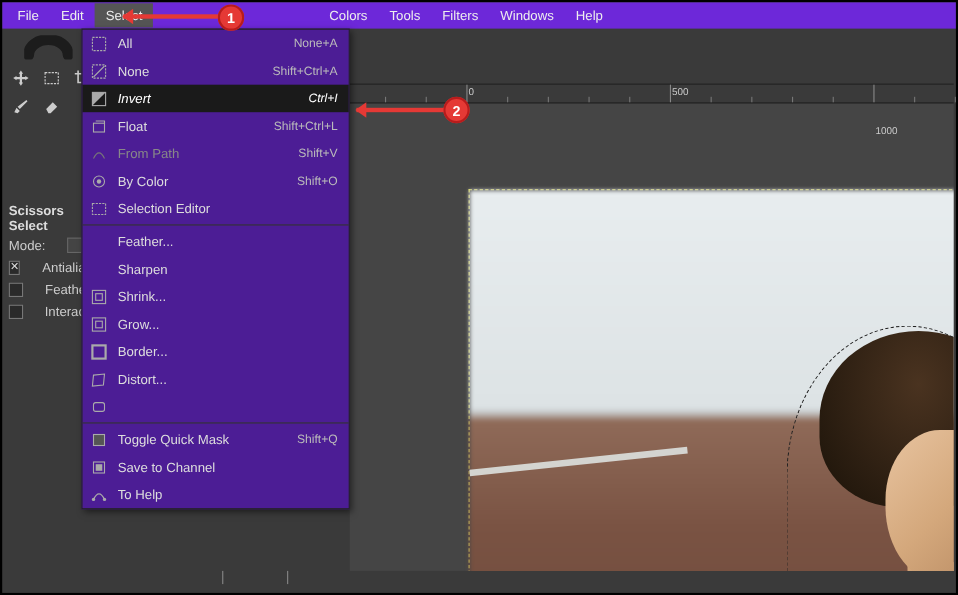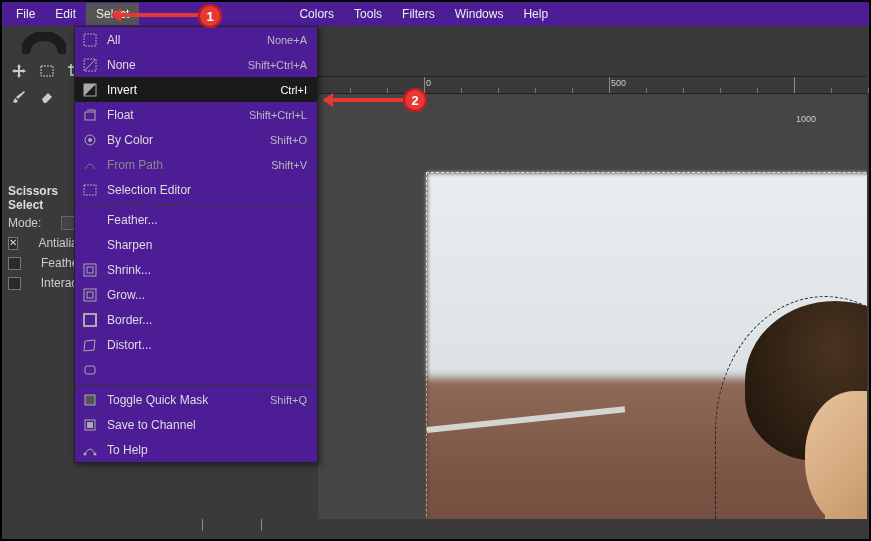--- a/index.html
+++ b/index.html
@@ -1,39 +1,39 @@
 <!DOCTYPE html>
 <html><head>
 <meta charset="utf-8">
 <style>
 * { margin: 0; padding: 0; box-sizing: border-box; font-family: "Segoe UI", Tahoma, sans-serif; font-size: 12px; }
 body { background: #3a3a3a; color: #ccc; width: 871px; height: 541px; overflow: hidden; position: relative; border: 2px solid #000; }
 
-.menubar { height: 24px; background: #4c1d95; display: flex; align-items: center; padding: 0 4px; position: relative; z-index: 5; }
+.menubar { height: 24px; background: #6d28d9; display: flex; align-items: center; padding: 0 4px; position: relative; z-index: 5; }
 .menubar-item { padding: 4px 10px; color: #eee; cursor: pointer; }
 .menubar-item.active { background: #555; }
 
 .toolbar1 { position: absolute; top: 28px; left: 6px; display: flex; gap: 6px; }
 .toolbar1 .tbtn { width: 22px; height: 22px; display: flex; align-items: center; justify-content: center; color: #bbb; }
 .toolbar2 { position: absolute; top: 54px; left: 6px; display: flex; gap: 6px; }
 .toolbar2 .tbtn { width: 22px; height: 22px; display: flex; align-items: center; justify-content: center; color: #bbb; }
 
 .undo-arc { position: absolute; top: 30px; left: 20px; width: 44px; height: 22px; color: #222; }
 
 .toolopt { position: absolute; top: 182px; left: 6px; width: 88px; }
 .toolopt-title { font-weight: bold; color: #ddd; margin-bottom: 4px; }
 .toolopt-row { display: flex; align-items: center; gap: 20px; color: #ccc; margin-bottom: 6px; font-size: 11px; }
 .chk { width: 13px; height: 13px; border: 1px solid #777; display: inline-flex; align-items: center; justify-content: center; background: #2a2a2a; }
 .chk.checked::after { content: "✕"; font-size: 10px; color: #ddd; line-height: 1; }
 .mode-icons { display: flex; gap: 2px; }
 .mode-icons .mi { width: 14px; height: 14px; border: 1px solid #666; background: #444; }
 
 .dropdown { position: absolute; top: 24px; left: 72px; width: 244px; background: #4c1d95; border: 1px solid #222; box-shadow: 2px 2px 6px rgba(0,0,0,0.5); z-index: 10; }
 .dd-item { display: flex; align-items: center; height: 25px; padding: 0 10px 0 6px; color: #ddd; }
-.dd-item.hl { background: #1a1a1a; color: #fff; }
+.dd-item.hl { background: #1a1a1a; color: #fff; font-style: italic; }
 .dd-item.disabled { color: #888; }
 .dd-icon { width: 18px; height: 18px; margin-right: 8px; display: flex; align-items: center; justify-content: center; color: #aaa; }
 .dd-label { flex: 1; }
 .dd-accel { color: #bbb; font-size: 11px; }
 .dd-item.hl .dd-accel { color: #fff; }
 .dd-sep { height: 1px; background: #333; margin: 2px 0; }
 
 .ruler-h { position: absolute; top: 74px; left: 316px; right: 2px; height: 18px; background: #3a3a3a; border-top: 1px solid #222; border-bottom: 1px solid #222; z-index: 2; }
 .ruler-h .tick { position: absolute; top: 0; height: 100%; border-left: 1px solid #888; }
 .ruler-h .tlabel { position: absolute; top: 1px; font-size: 9px; color: #ccc; }
@@ -163,38 +163,38 @@
     <div class="dd-item">
       <span class="dd-icon">
         <svg width="16" height="16" viewBox="0 0 16 16">
           <rect x="3" y="5" width="10" height="8" fill="none" stroke="#aaa"></rect>
           <path d="M5 3h8v2" stroke="#aaa" fill="none"></path>
         </svg>
       </span>
       <span class="dd-label">Float</span>
       <span class="dd-accel">Shift+Ctrl+L</span>
     </div>
+    <div class="dd-item disabled">
+      <span class="dd-icon">
+        <svg width="16" height="16" viewBox="0 0 16 16">
+          <path d="M3 12 Q8 2 13 12" fill="none" stroke="#777"></path>
+        </svg>
+      </span>
+      <span class="dd-label">From Path</span>
+      <span class="dd-accel">Shift+V</span>
+    </div>
     <div class="dd-item">
       <span class="dd-icon">
         <svg width="16" height="16" viewBox="0 0 16 16">
           <circle cx="8" cy="8" r="5" fill="none" stroke="#aaa"></circle>
           <circle cx="8" cy="8" r="2" fill="#aaa"></circle>
         </svg>
       </span>
       <span class="dd-label">By Color</span>
       <span class="dd-accel">Shift+O</span>
-    </div>
-    <div class="dd-item disabled">
-      <span class="dd-icon">
-        <svg width="16" height="16" viewBox="0 0 16 16">
-          <path d="M3 12 Q8 2 13 12" fill="none" stroke="#777"></path>
-        </svg>
-      </span>
-      <span class="dd-label">From Path</span>
-      <span class="dd-accel">Shift+V</span>
     </div>
     <div class="dd-item">
       <span class="dd-icon">
         <svg width="16" height="16" viewBox="0 0 16 16">
           <rect x="2" y="3" width="12" height="10" fill="none" stroke="#aaa" stroke-dasharray="2 1"></rect>
         </svg>
       </span>
       <span class="dd-label">Selection Editor</span>
       <span class="dd-accel"></span>
     </div>

